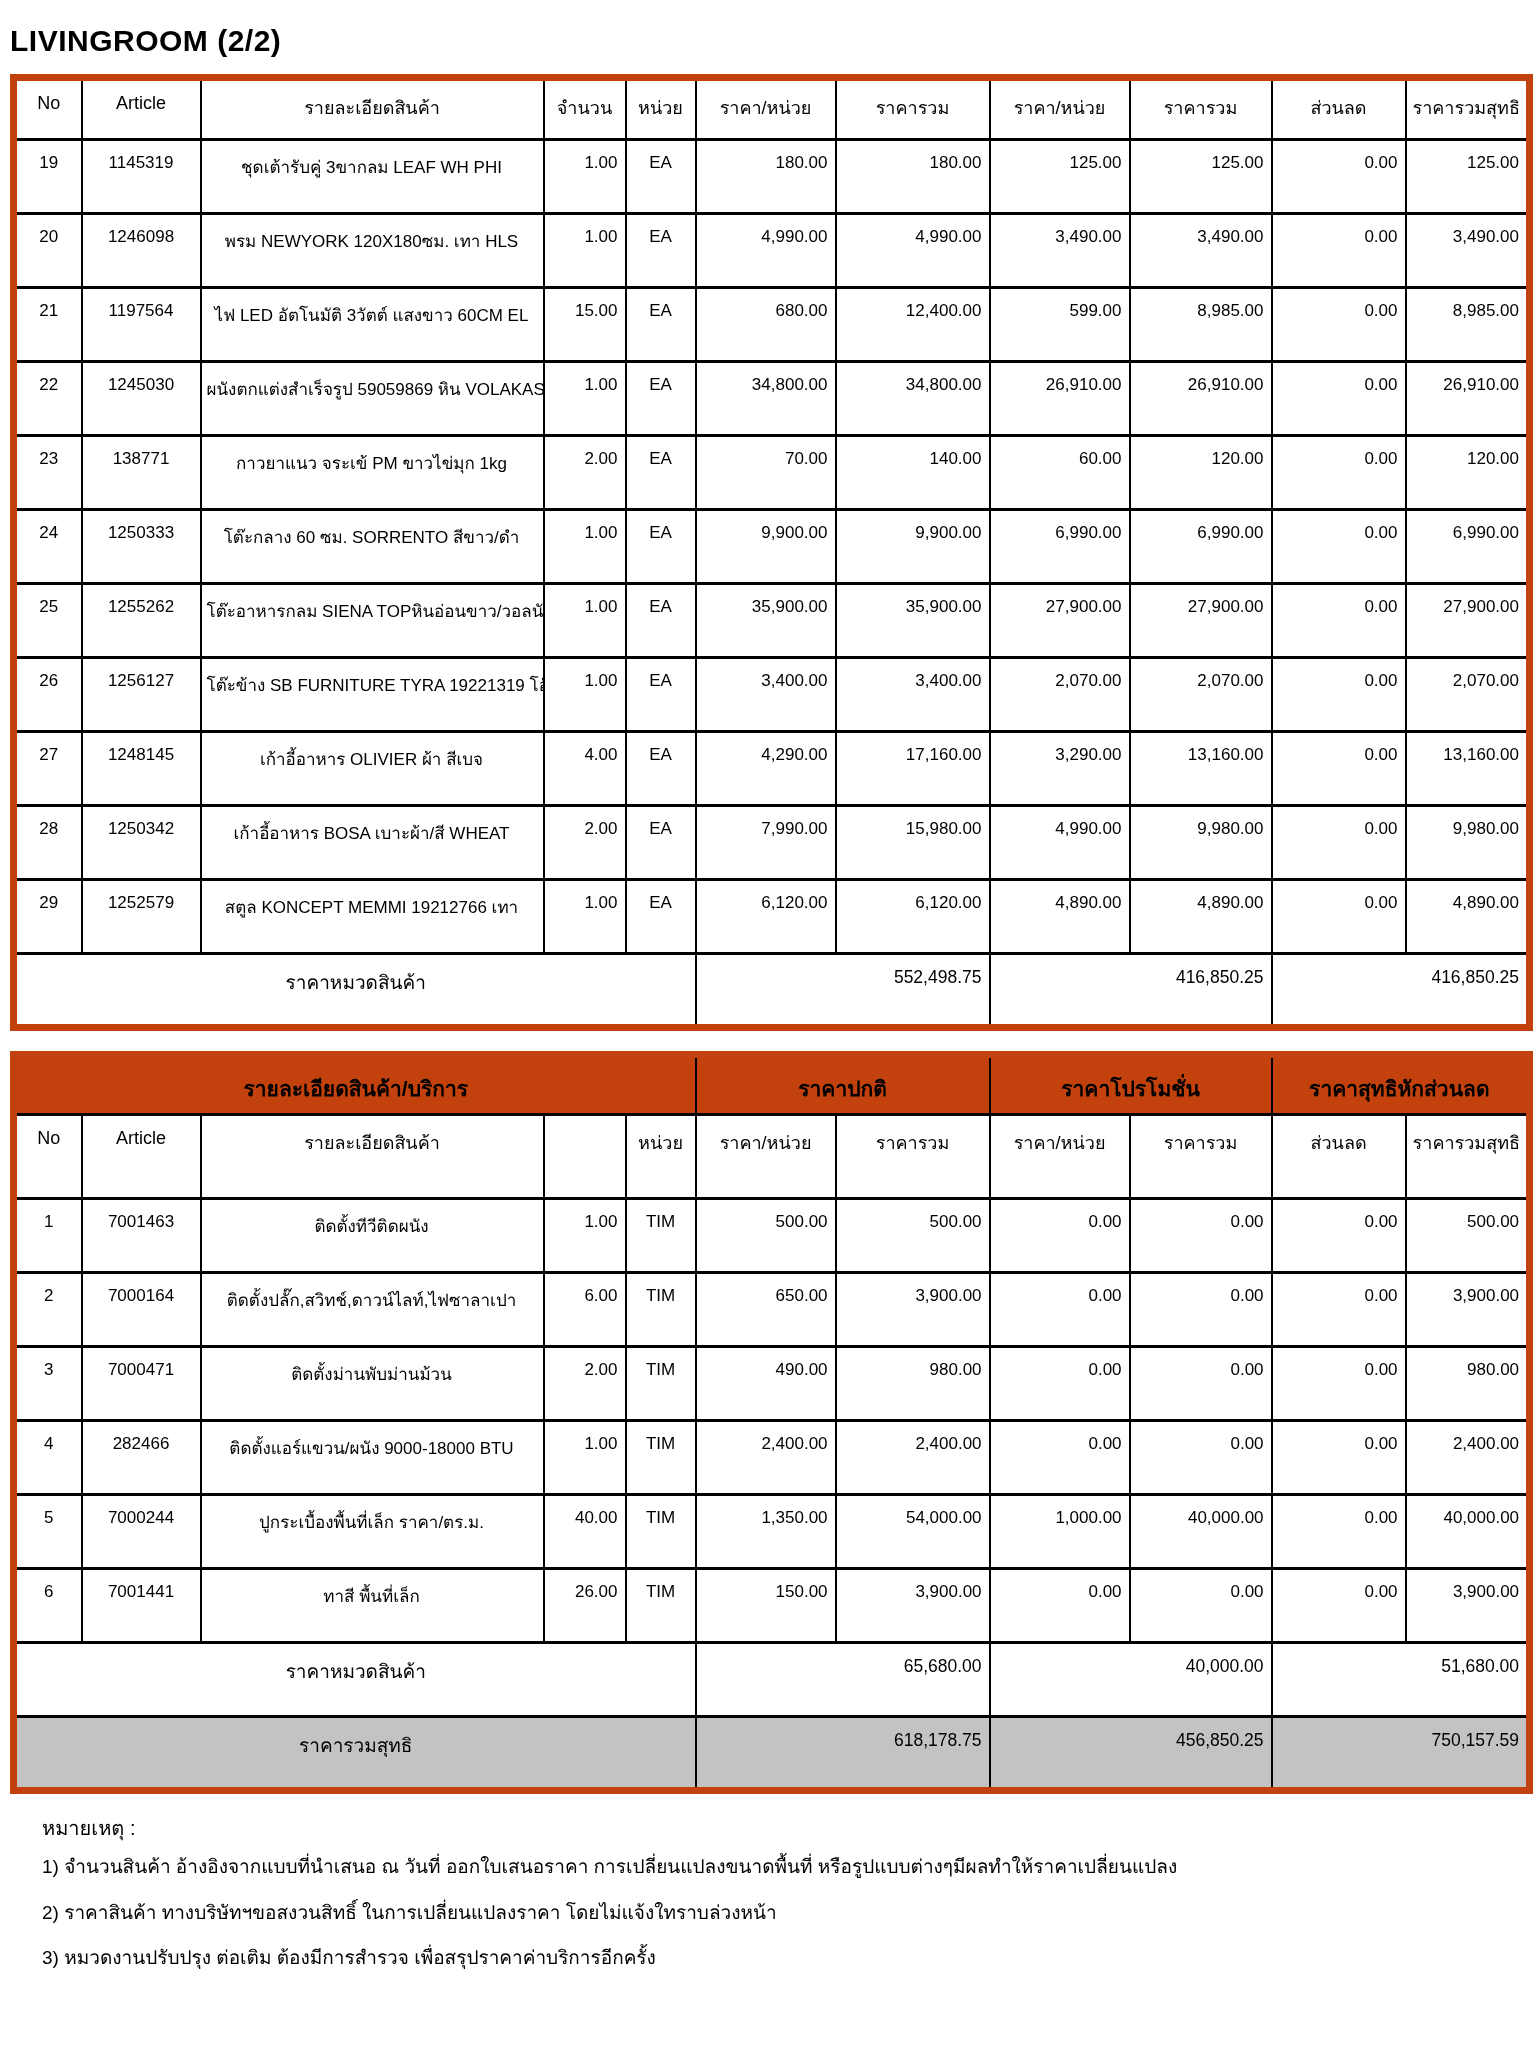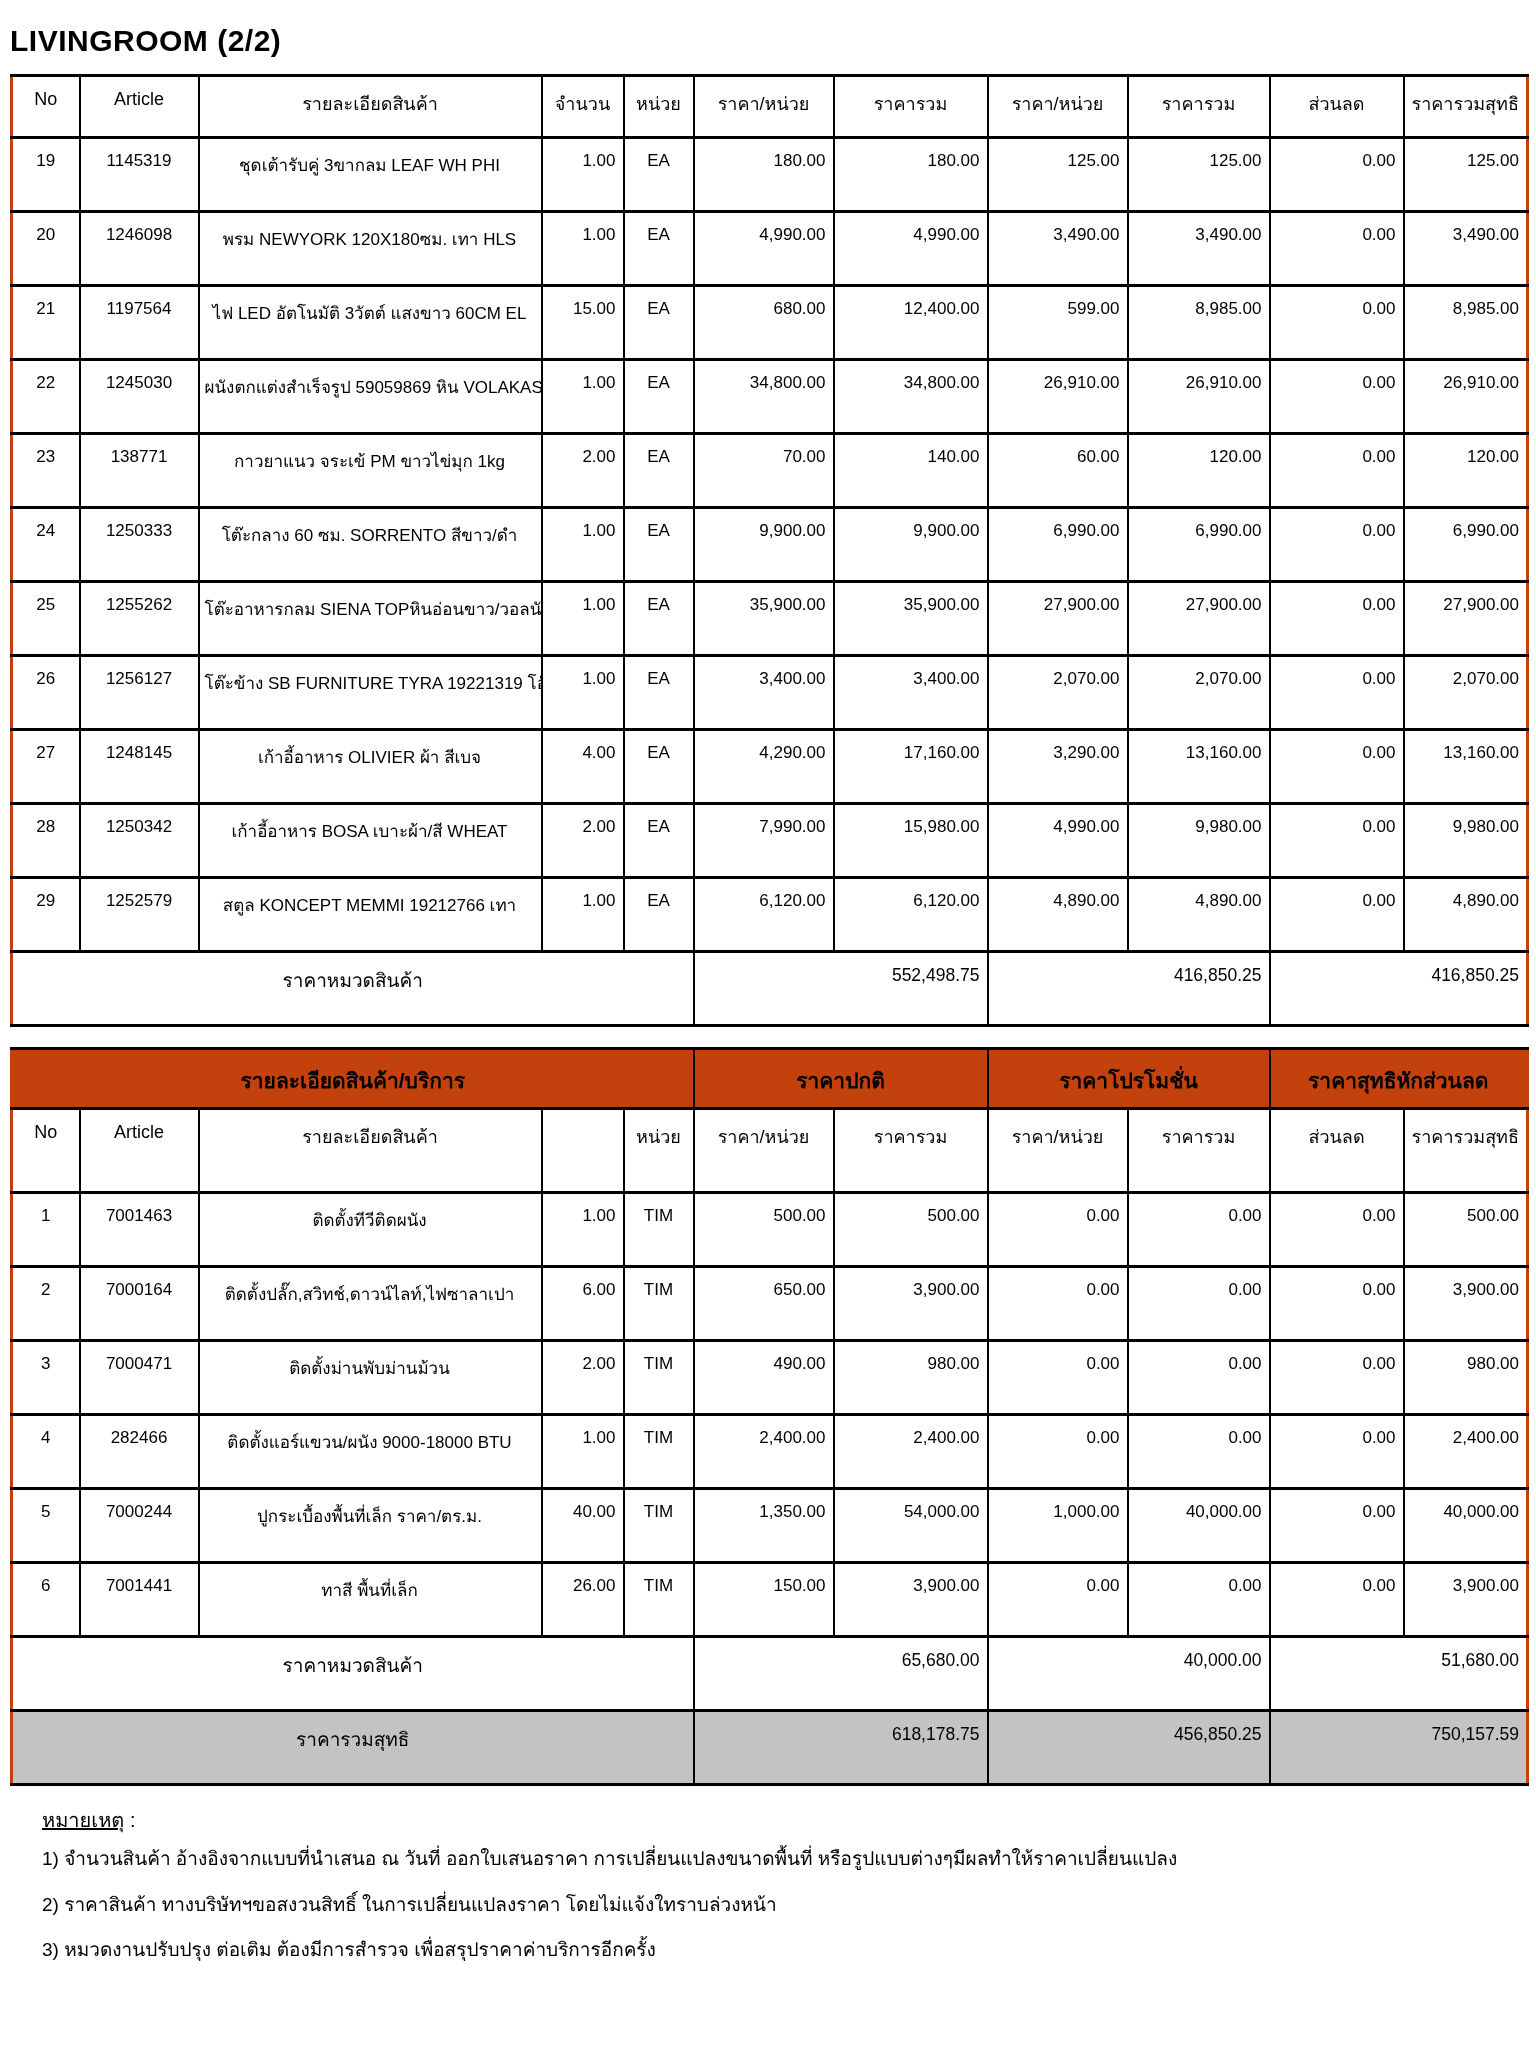--- a/index.html
+++ b/index.html
@@ -7,21 +7,21 @@
     width:1536px;height:2048px;overflow:hidden;color:#000;
     font-family:"Liberation Sans","DejaVu Sans",sans-serif;
   }
   .page{padding:24px 10px 0 10px;}
   .doc-title{
     width:1516px;font-size:30px;font-weight:bold;
     margin:0 0 16px 0;letter-spacing:.5px;
   }
   table{
     border-collapse:collapse;table-layout:fixed;width:1516px;
-    border:3px solid #c2410c;
+    border:7px solid #c2410c;
   }
   td,th{
     border:2px solid #000;border-top-width:3px;border-bottom-width:3px;
     vertical-align:top;font-size:17px;font-weight:normal;
     padding:12px 6px 0 6px;overflow:hidden;white-space:nowrap;
     box-sizing:border-box;background:#fff;
   }
   .t1 thead th{height:62px;font-size:18px;text-align:center;}
   .t2 .colhead th{height:84px;font-size:18px;text-align:center;}
   .t1 tbody td{height:74px;}
@@ -32,21 +32,21 @@
   .sumrow td{height:74px;font-weight:400;font-size:17.5px;}
   .sumrow .label{text-align:center;font-size:19px;}
   .gray{background:#c3c3c3 !important;}
   .t2 .sechead th{
     height:60px;background:#c2410c;font-size:21px;font-weight:bold;
     text-align:center;padding-top:14px;
   }
   .gap{height:20px;}
   .notes{margin:18px 0 0 32px;font-size:19px;}
   .notes-heading{font-size:20px;font-weight:normal;margin:0 0 10px 0;}
-  .notes-heading .u{text-decoration:underline;}
+  .notes-heading .u{}
   .note-line{margin:0 0 20px 0;line-height:1.35;}
 </style>
 </head>
 <body>
 
 <div class="page">
 
   <div class="doc-title">LIVINGROOM (2/2)</div>
 
   <table class="t1">

